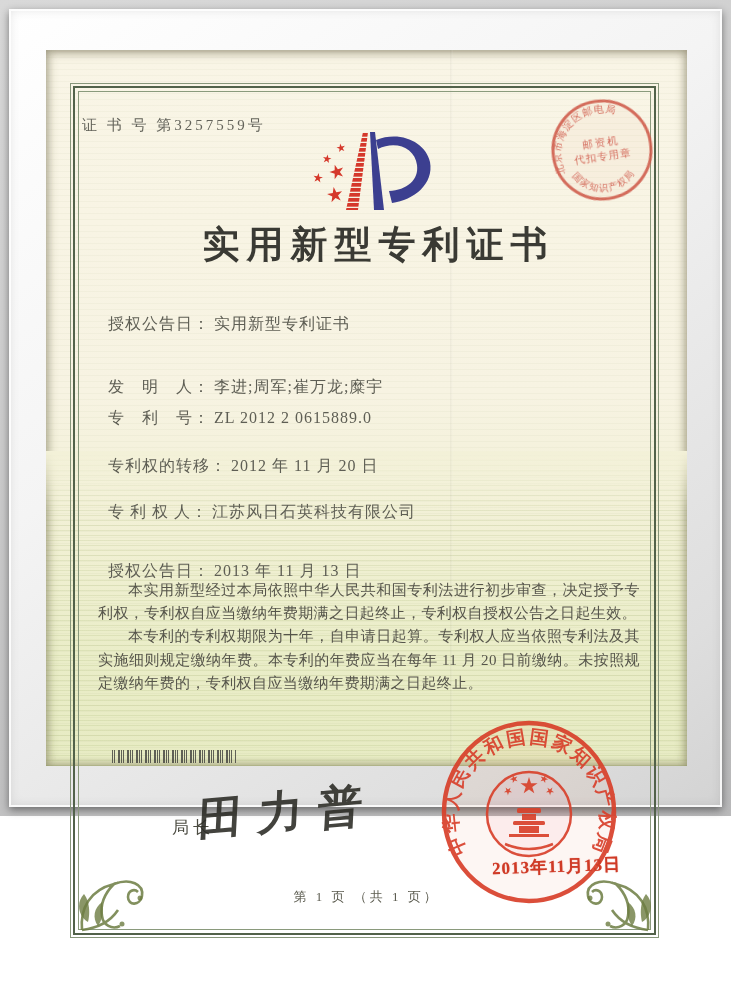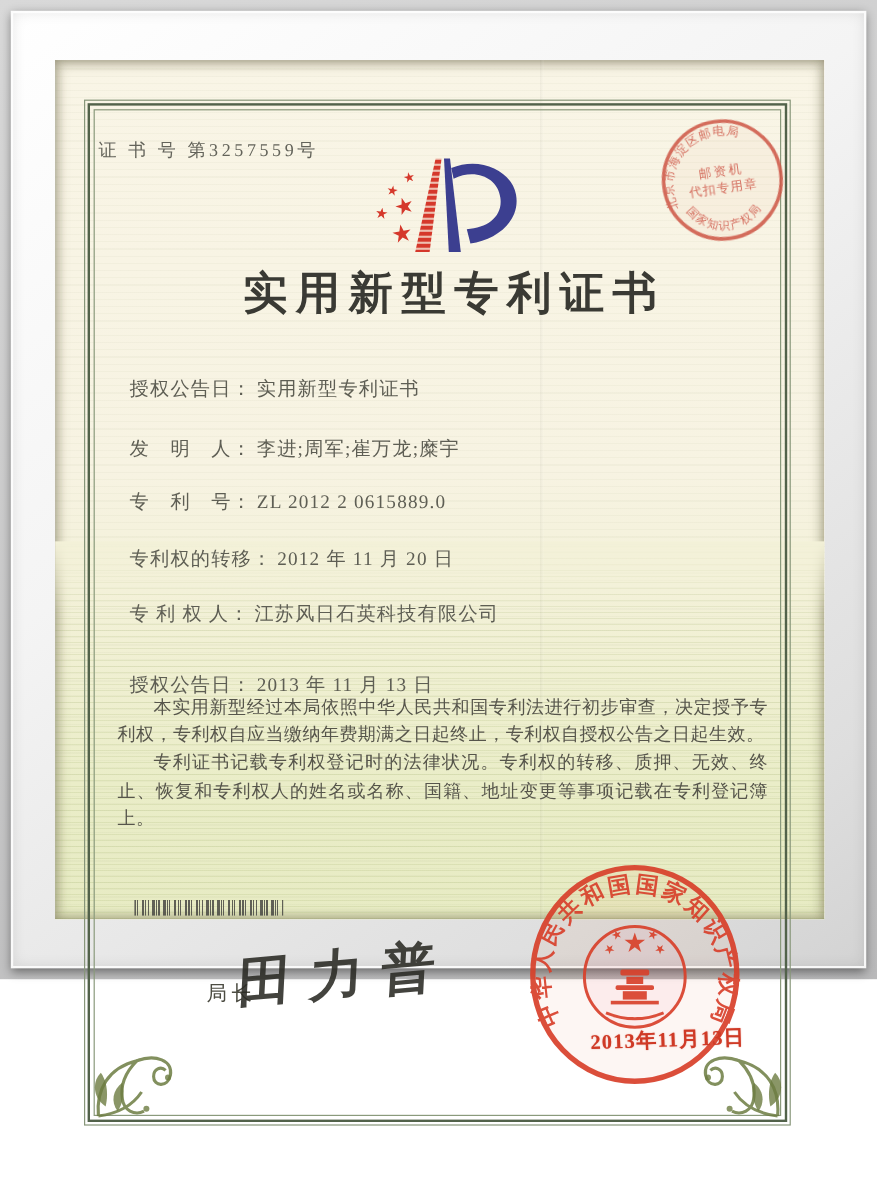--- a/index.html
+++ b/index.html
@@ -30,21 +30,21 @@
     color:#63635a; }
   .logo { position:absolute; left:260px; top:78px; width:132px; height:86px; }
   .small-seal { position:absolute; left:502px; top:46px; width:108px; height:108px;
     opacity:.88; transform:rotate(-8deg); }
   .title { position:absolute; left:0; right:0; top:170px; text-align:center;
     font-size:37px; font-weight:600; letter-spacing:7px; color:#3a3a34;padding-left:24px; }
   .fields { position:absolute; left:62px; top:258px; right:40px; }
   .field-row { position:absolute; left:0; font-size:16px; color:#5e5e54; white-space:nowrap; }
   .field-row .lbl { letter-spacing:1px; }
   .field-row .val { letter-spacing:1px; margin-left:4px; }
-  .f0{top:6px} .f1{top:56px} .f2{top:100px} .f3{top:148px} .f4{top:194px} .f5{top:253px}
+  .f0{top:6px} .f1{top:69px} .f2{top:100px} .f3{top:148px} .f4{top:194px} .f5{top:253px}
   .paras { position:absolute; left:52px; top:529px; width:542px; }
   .paras p { font-size:15px; line-height:23.2px; color:#56554b; text-indent:2em;
     text-align:justify; letter-spacing:.4px; }
   .barcode { position:absolute; left:66px; top:700px; width:124px; height:13px; opacity:.78;
     background:repeating-linear-gradient(90deg,#3a3a38 0 1px,transparent 1px 2px,
       #3a3a38 2px 3px,transparent 3px 6px,#3a3a38 6px 8px,transparent 8px 9px); }
   .director { position:absolute; left:126px; top:766px; font-size:17px; letter-spacing:4px;
     color:#4c4c42;text-align:right; }
   .signature { position:absolute; left:152px; top:732px; font-size:45px; font-weight:bold;
     color:#2a2a24; letter-spacing:15px; transform:rotate(-5deg) skewX(-8deg); opacity:.88;
@@ -136,21 +136,21 @@
       <div class="field-row f4">
         <span class="lbl">专 利 权 人：</span><span class="val">江苏风日石英科技有限公司</span>
       </div>
       <div class="field-row f5">
         <span class="lbl">授权公告日：</span><span class="val">2013 年 11 月 13 日</span>
       </div>
     </div>
 
     <div class="paras">
       <p>本实用新型经过本局依照中华人民共和国专利法进行初步审查，决定授予专利权，专利权自应当缴纳年费期满之日起终止，专利权自授权公告之日起生效。</p>
-      <p>专利证书记载专利权登记时的法律状况。专利权的转移、质押、无效、终止、恢复和专利权人的姓名或名称、国籍、地址变更等事项记载在专利登记簿上。</p>
+      <p>本专利的专利权期限为十年，自申请日起算。专利权人应当依照专利法及其实施细则规定缴纳年费。本专利的年费应当在每年 11 月 20 日前缴纳。未按照规定缴纳年费的，专利权自应当缴纳年费期满之日起终止。</p>
     </div>
 
     <div class="barcode"></div>
 
     <div class="director">局长</div>
     <div class="signature">田力普</div>
 
     <svg class="big-seal" viewBox="0 0 182 188">
       <defs>
         <path id="arcMain" d="M 29,134 A 72,72 0 1 1 153,134"></path>
@@ -177,20 +177,21 @@
             <rect x="81" y="108" width="20" height="7"></rect>
             <rect x="71" y="116" width="40" height="3"></rect>
           </g>
           <path d="M 67,126 Q 91,136 115,126" fill="none" stroke="#d8402c" stroke-width="2.5"></path>
         </g>
       </g>
     </svg>
 
     <div class="seal-date">2013年11月13日</div>
 
+    <div class="footer">第 1 页 （共 1 页）</div>
 
     <svg class="orn orn-l" viewBox="0 0 104 96">
       <g fill="none" stroke="#6d7d42" stroke-width="2.6" opacity="0.85">
         <path d="M8,92 C6,70 16,52 40,46 C30,56 26,66 28,78 C29,87 38,92 46,88"></path>
         <path d="M40,46 C56,40 70,46 68,58 C66,68 54,68 54,59 C54,53 60,50 64,54"></path>
         <path d="M8,92 C24,90 36,84 44,72"></path>
       </g>
       <g fill="#6d7d42" opacity="0.8">
         <path d="M14,84 C4,78 2,64 10,56 C16,64 16,76 14,84 Z"></path>
         <path d="M24,88 C18,80 20,70 28,64 C30,74 28,82 24,88 Z"></path>

